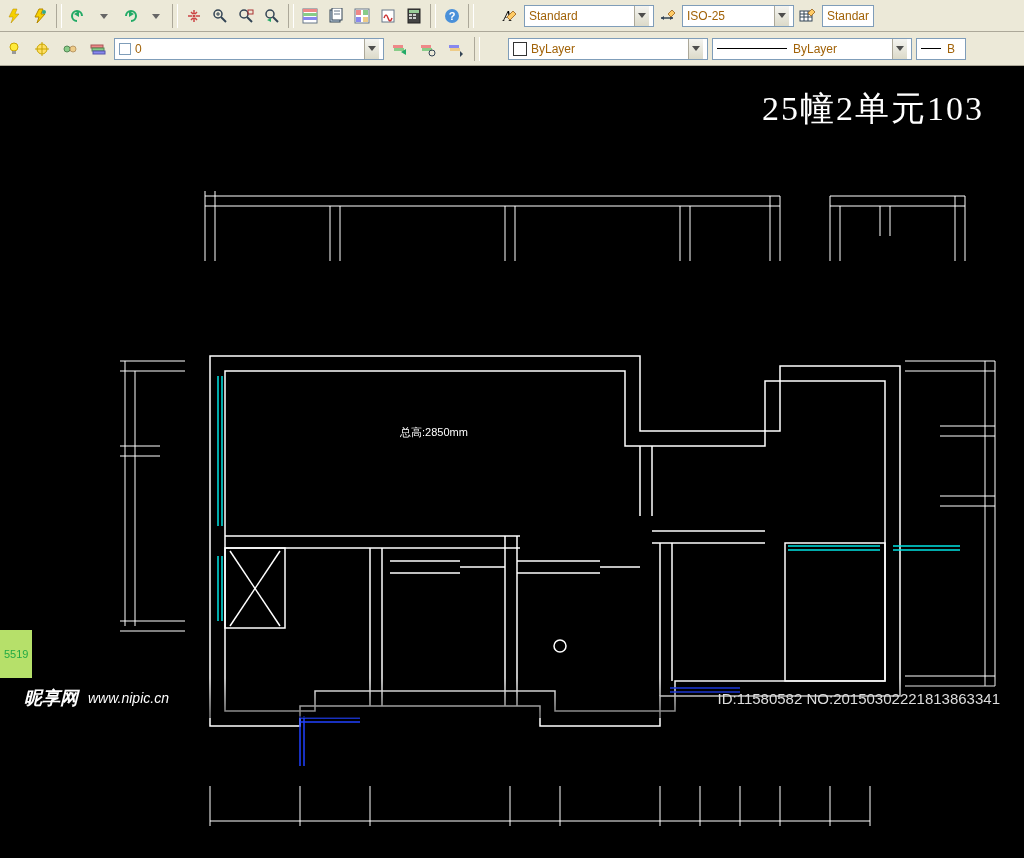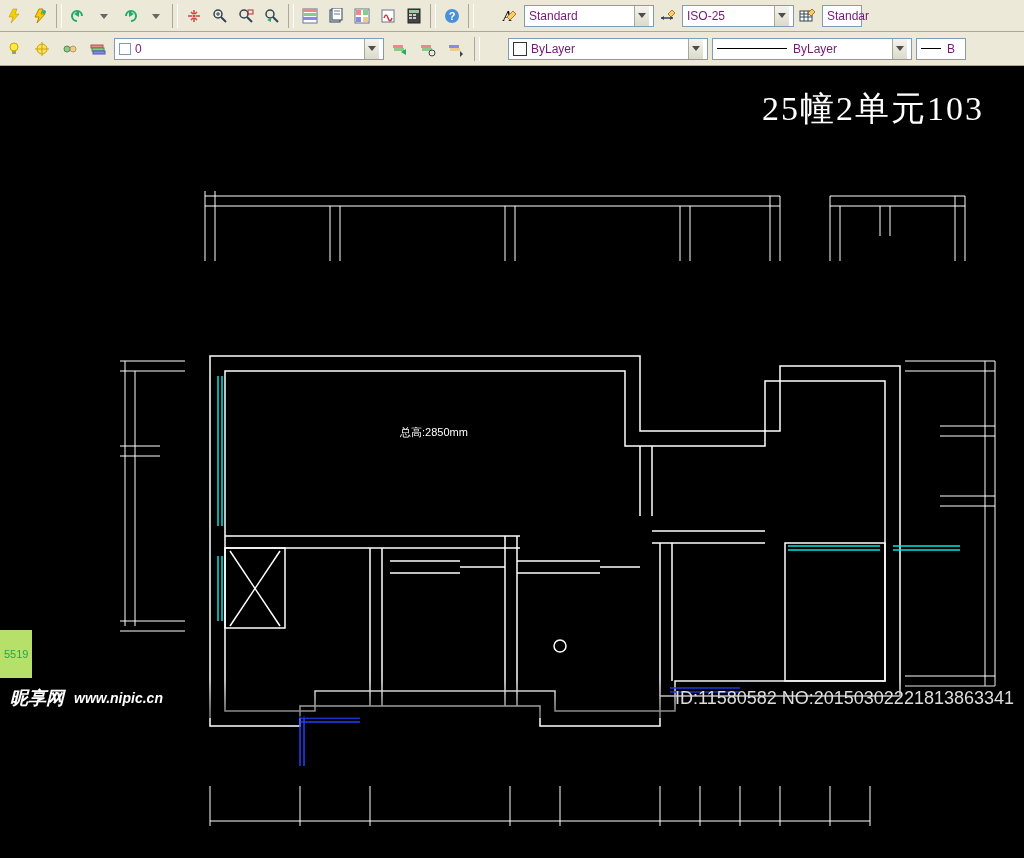--- a/index.html
+++ b/index.html
@@ -3,43 +3,43 @@
 <meta charset="utf-8">
 <style>
 * { margin:0; padding:0; box-sizing:border-box; }
 body { width:1024px; height:858px; background:#000; font-family:"SimSun","Microsoft YaHei",sans-serif; overflow:hidden; position:relative; }
 
 
 .toolbar { background:#ece9d8; border-bottom:1px solid #aca899; display:flex; align-items:center; height:32px; padding:0 2px; gap:2px; }
 .toolbar2 { background:#ece9d8; border-bottom:1px solid #aca899; display:flex; align-items:center; height:34px; padding:0 2px; gap:4px; }
 .tb-btn { width:24px; height:24px; display:flex; align-items:center; justify-content:center; cursor:pointer; border:1px solid transparent; }
 .sep { width:6px; height:24px; border-left:1px solid #aca899; border-right:1px solid #fff; margin:0 2px; }
-.dropdown { height:22px; background:#fff; border:1px solid #7f9db9; display:flex; align-items:center; padding:0 4px; font-size:12px; color:#701a75; cursor:pointer; }
+.dropdown { height:22px; background:#fff; border:1px solid #7f9db9; display:flex; align-items:center; padding:0 4px; font-size:12px; color:#a16207; cursor:pointer; }
 .dd-arrow { width:15px; height:20px; background:linear-gradient(#f4f4f0,#dcdac9); border-left:1px solid #aca899; display:flex; align-items:center; justify-content:center; margin-left:4px; }
 .dd-arrow::after { content:""; border-left:4px solid transparent; border-right:4px solid transparent; border-top:5px solid #4d4d4d; }
 .chk { width:12px; height:12px; border:1px solid #7f9db9; background:#fff; margin-right:4px; }
 .mini-swatch { width:14px; height:14px; border:1px solid #333; background:#fff; margin-right:4px; }
 .line-sample { width:70px; height:1px; background:#000; margin-right:6px; }
 
 
 svg { display:block; }
 
 
 .canvas { position:absolute; left:0; top:66px; width:1024px; height:652px; background:#000; }
 .drawing-title { position:absolute; right:40px; top:20px; color:#fff; font-size:34px; font-family:"SimSun",serif; letter-spacing:2px; font-weight:300; }
 
 
 .plan { position:absolute; left:0; top:0; }
 
 
-.footer-band { position:absolute; left:0; bottom:0; width:1024px; height:40px; background:linear-gradient(rgba(0,0,0,0),rgba(0,0,0,.55)); display:flex; align-items:center; justify-content:space-between; padding:0 10px; color:#fff; font-size:14px; font-style:italic; }
+.footer-band { position:absolute; left:0; bottom:0; width:1024px; height:40px; background:linear-gradient(rgba(0,0,0,0),rgba(0,0,0,.55)); display:flex; align-items:center; justify-content:space-between; padding:0 24px; color:#fff; font-size:14px; font-style:italic; }
 .footer-left { display:flex; align-items:center; gap:10px; }
 .footer-logo { font-size:18px; font-weight:bold; font-style:italic; }
-.footer-url { font-size:14px;font-weight:bold; }
-.footer-right { font-size:18px; color:#ddd; font-style:normal; }
+.footer-url { font-size:14px; }
+.footer-right { font-size:15px; color:#ddd; font-style:normal; }
 
 .corner-tag { position:absolute; left:0; bottom:40px; background:#b6e06a; color:#2a4; font-size:11px; padding:18px 4px; }
 </style>
 </head>
 <body>
 
 <div class="toolbar">
   <div class="tb-btn">
       <svg width="16" height="16">
         <polygon points="7,1 3,9 7,9 5,15 13,6 9,6 11,1" fill="#f5d000" stroke="#b58900" stroke-width="0.5"></polygon>
@@ -181,21 +181,21 @@
   <div class="tb-btn">
       <svg width="18" height="16">
         <rect x="1" y="3" width="12" height="10" fill="#fff" stroke="#345"></rect>
         <line x1="1" y1="6" x2="13" y2="6" stroke="#345"></line>
         <line x1="1" y1="9" x2="13" y2="9" stroke="#345"></line>
         <line x1="5" y1="3" x2="5" y2="13" stroke="#345"></line>
         <line x1="9" y1="3" x2="9" y2="13" stroke="#345"></line>
         <path d="M13 1l3 3-4 4-3-3z" fill="#fc6" stroke="#a73"></path>
       </svg>
     </div>
-  <div class="dropdown" style="width:40px">
+  <div class="dropdown" style="width:52px">
       <span>Standar</span>
     </div>
 </div>
 
 <div class="toolbar2">
   <div class="tb-btn">
       <svg width="16" height="16">
         <circle cx="8" cy="6" r="4" fill="#ffeb3b" stroke="#c9a500"></circle>
         <rect x="6" y="10" width="4" height="3" fill="#999"></rect>
       </svg>

